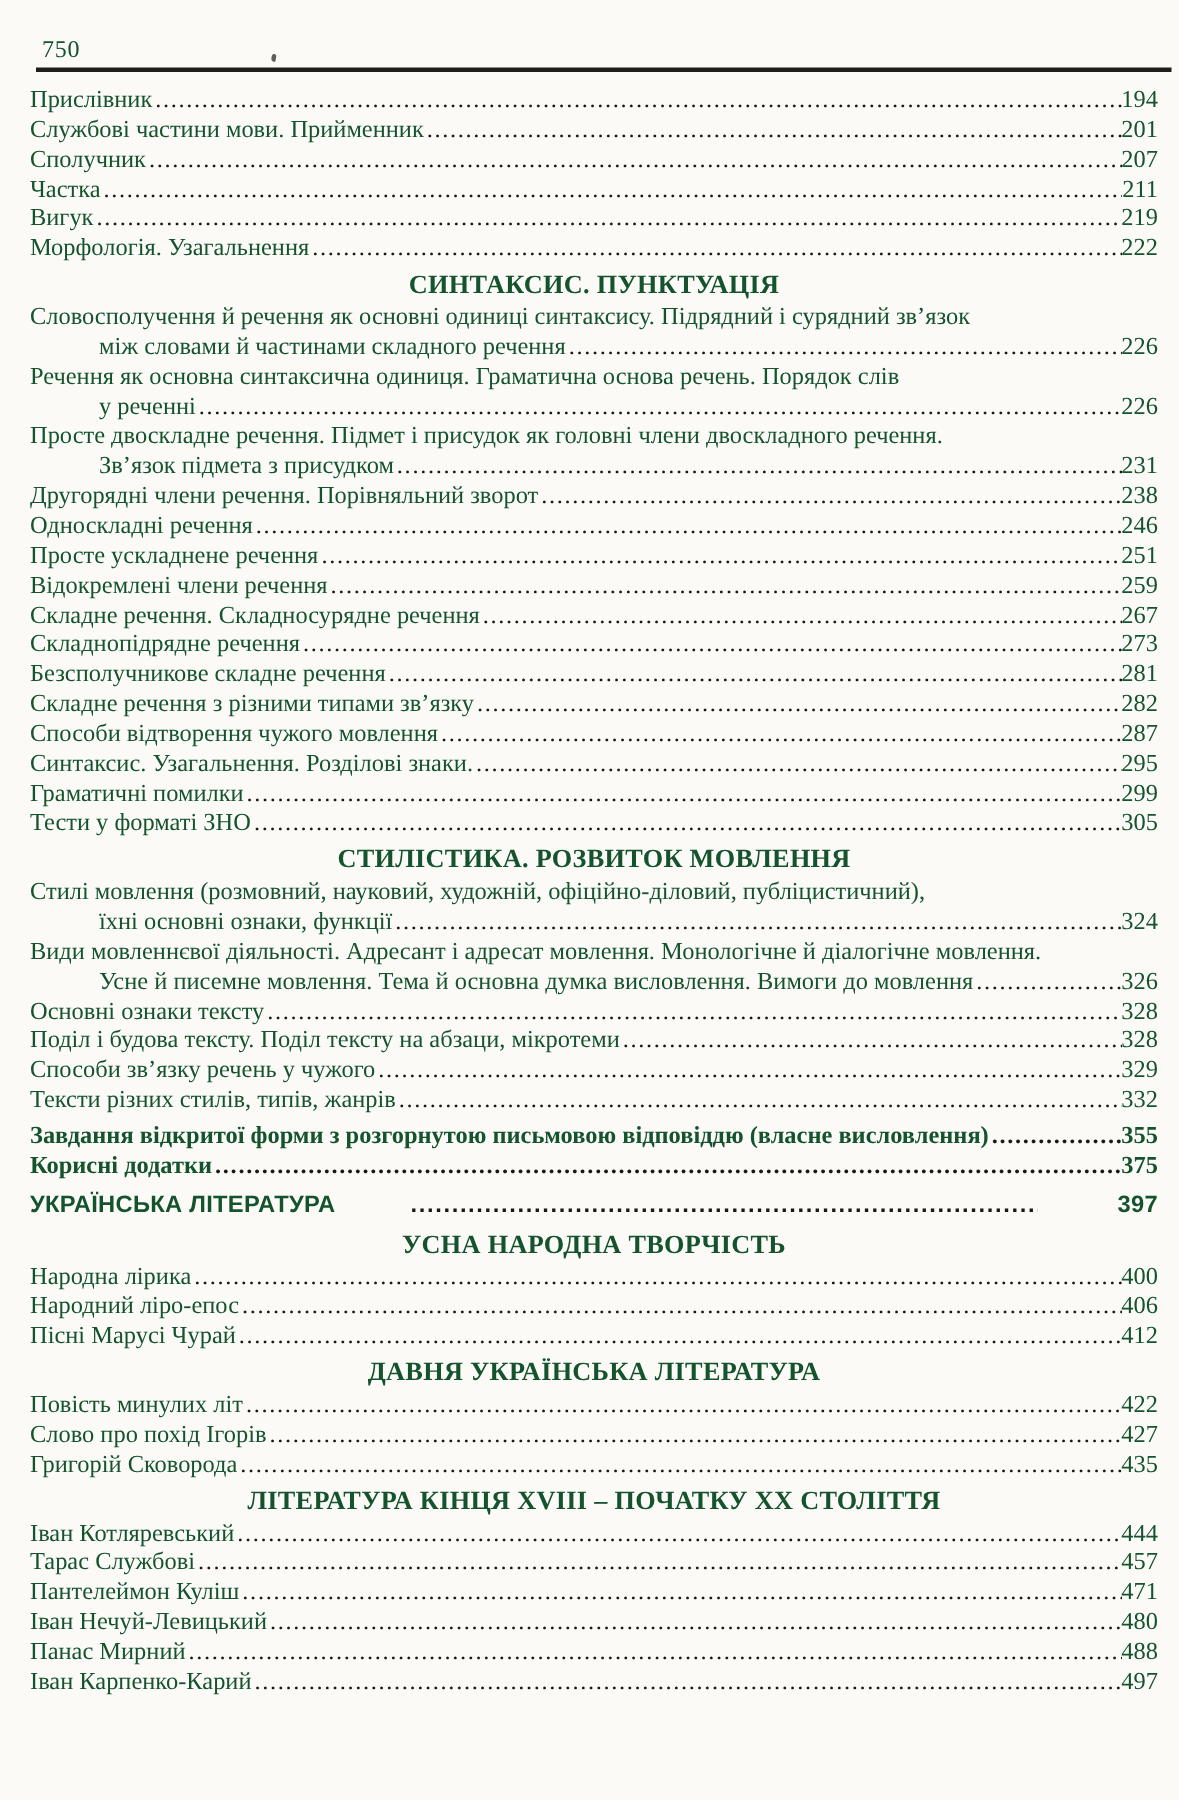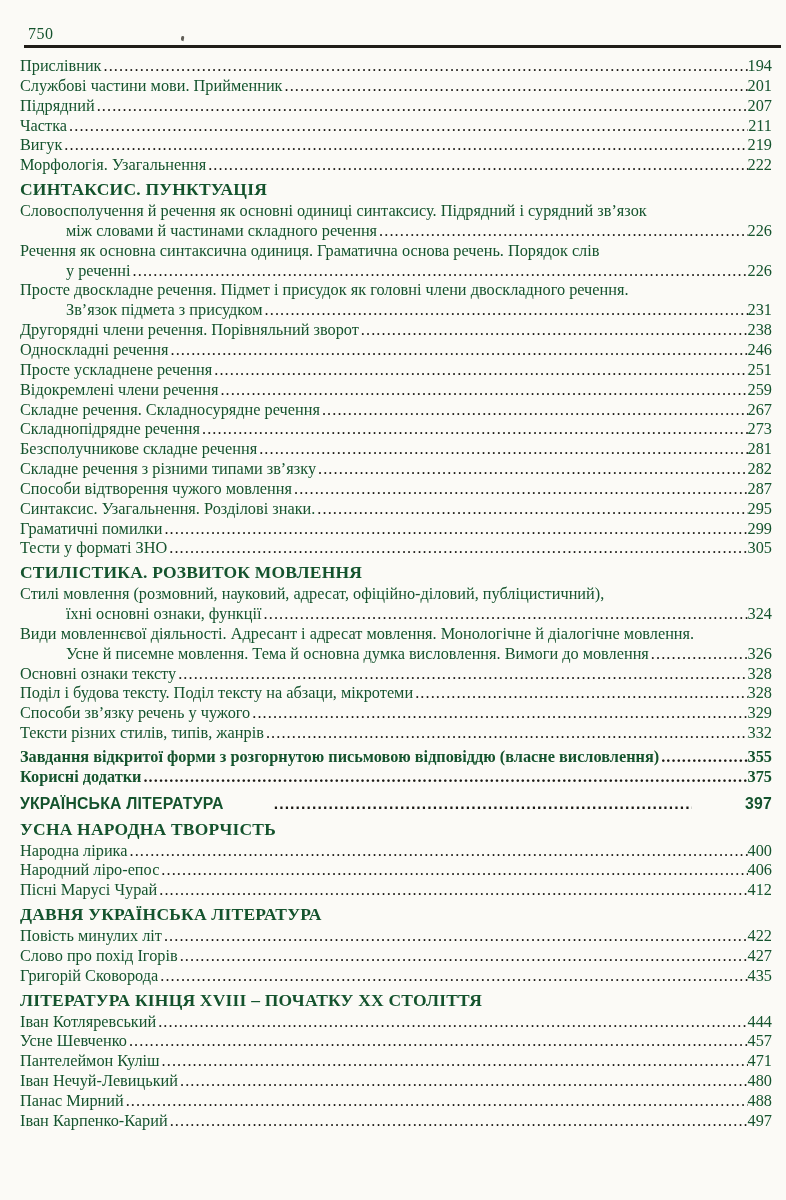--- a/index.html
+++ b/index.html
@@ -74,20 +74,21 @@
     letter-spacing: 0.2px;
     gap: 48px;
   }
   .sans .pg { margin-left: 5px; }
   .gap-sm { margin-top: 4px; }
   .gap-md { margin-top: 8px; }
   .h {
     font-weight: bold;
     font-size: 17.5px;
     line-height: 21px;
+    text-align: center;
     margin: 4px 0 1px 0;
     letter-spacing: 0.2px;
   }
 </style>
 </head>
 <body>
 
 <div class="page">
   <div class="pageno">750</div>
   <div class="rule"></div>
@@ -97,21 +98,21 @@
         <span class="t">Прислівник</span>
         <span class="leader"></span>
         <span class="pg">194</span>
       </div>
       <div class="row">
         <span class="t">Службові частини мови. Прийменник</span>
         <span class="leader"></span>
         <span class="pg">201</span>
       </div>
       <div class="row">
-        <span class="t">Підрядний</span>
+        <span class="t">Сполучник</span>
         <span class="leader"></span>
         <span class="pg">207</span>
       </div>
       <div class="row">
         <span class="t">Частка</span>
         <span class="leader"></span>
         <span class="pg">211</span>
       </div>
       <div class="row">
         <span class="t">Вигук</span>
@@ -203,21 +204,21 @@
         <span class="leader"></span>
         <span class="pg">299</span>
       </div>
       <div class="row">
         <span class="t">Тести у форматі ЗНО</span>
         <span class="leader"></span>
         <span class="pg">305</span>
       </div>
       <div class="h">СТИЛІСТИКА. РОЗВИТОК МОВЛЕННЯ</div>
       <div class="row">
-        <span class="t">Стилі мовлення (розмовний, науковий, адресат, офіційно-діловий, публіцистичний),</span>
+        <span class="t">Стилі мовлення (розмовний, науковий, художній, офіційно-діловий, публіцистичний),</span>
       </div>
       <div class="row ind">
         <span class="t">їхні основні ознаки, функції</span>
         <span class="leader"></span>
         <span class="pg">324</span>
       </div>
       <div class="row">
         <span class="t">Види мовленнєвої діяльності. Адресант і адресат мовлення. Монологічне й діалогічне мовлення.</span>
       </div>
       <div class="row ind">
@@ -292,21 +293,21 @@
         <span class="leader"></span>
         <span class="pg">435</span>
       </div>
       <div class="h">ЛІТЕРАТУРА КІНЦЯ XVIII – ПОЧАТКУ XX СТОЛІТТЯ</div>
       <div class="row">
         <span class="t">Іван Котляревський</span>
         <span class="leader"></span>
         <span class="pg">444</span>
       </div>
       <div class="row">
-        <span class="t">Усне Шевченко</span>
+        <span class="t">Тарас Службові</span>
         <span class="leader"></span>
         <span class="pg">457</span>
       </div>
       <div class="row">
         <span class="t">Пантелеймон Куліш</span>
         <span class="leader"></span>
         <span class="pg">471</span>
       </div>
       <div class="row">
         <span class="t">Іван Нечуй-Левицький</span>

